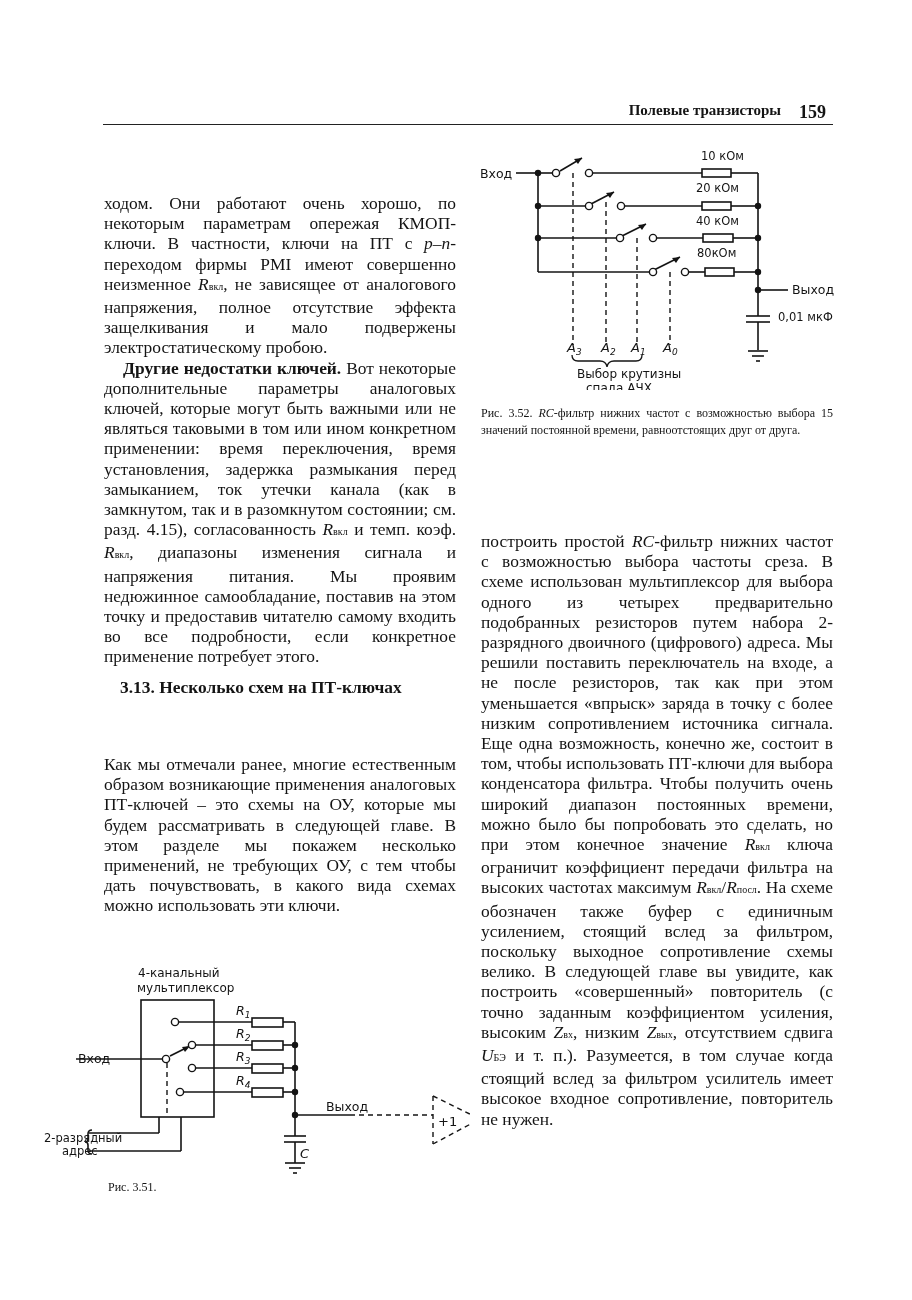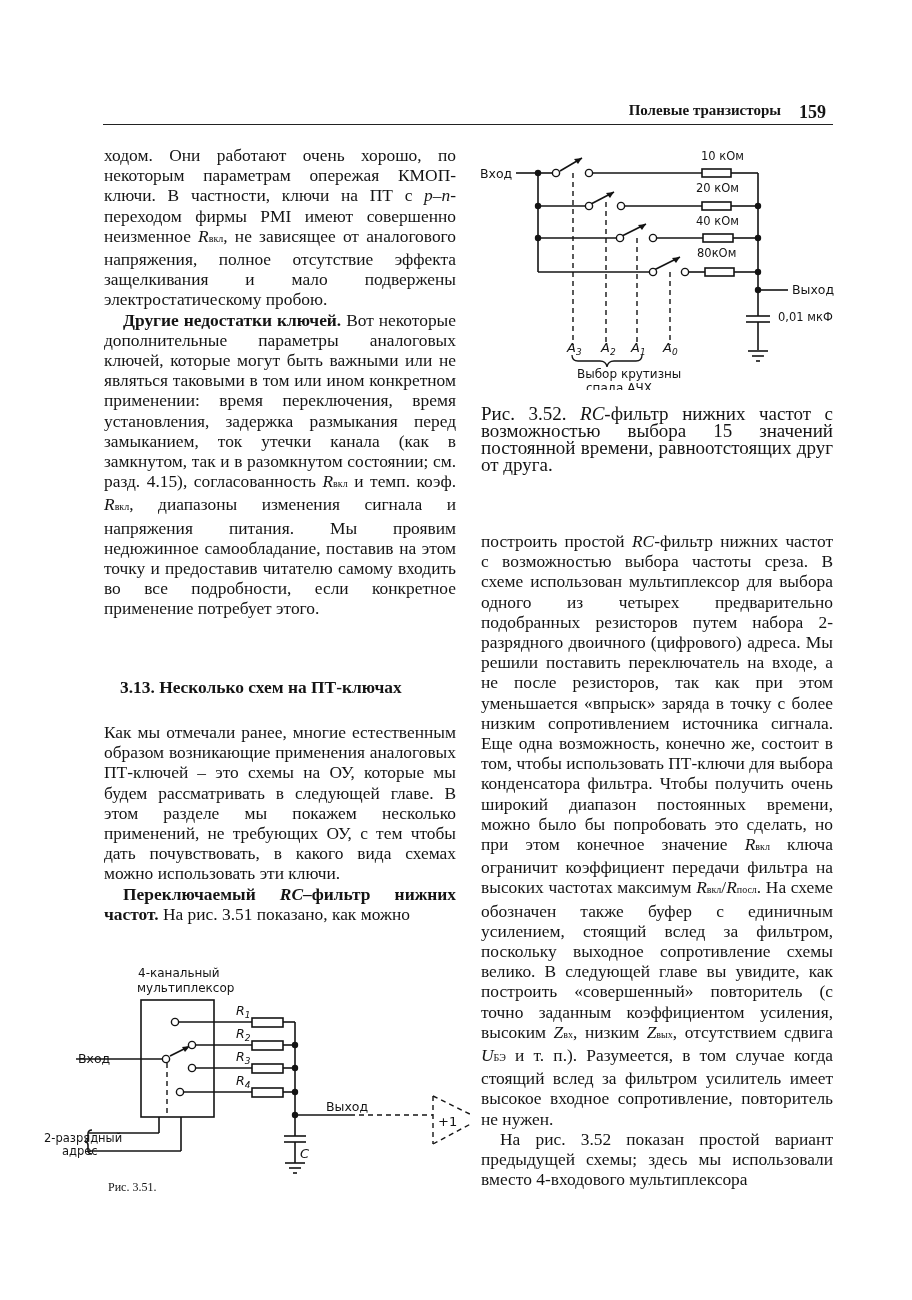--- a/index.html
+++ b/index.html
@@ -4,49 +4,48 @@
 <style>
   html, body { margin:0; padding:0; background:#ffffff; }
   body { width:912px; height:1300px; position:relative; overflow:hidden; color:#141414;
          font-family:"Liberation Serif", "DejaVu Serif", serif; }
   .hdr { position:absolute; left:103px; top:100px; width:730px; height:24px; border-bottom:1.6px solid #222; }
   .hdr .t { position:absolute; right:52px; top:2px; font-weight:bold; font-size:15px; }
   .hdr .n { position:absolute; right:7px; top:2px; font-weight:bold; font-size:18px; }
   .col { position:absolute; font-size:17.4px; line-height:20.2px; text-align:justify; }
   .col p { margin:0; }
   .col p.ind { text-indent:19px; }
-  .lcol { left:104px; width:352px; }
+  .lcol { left:104px; width:352px;margin-top:48px; }
   .rcol { left:481px; width:352px; }
   .sub { font-size:10px; font-style:normal; }
   i.R { font-style:italic; }
   b { font-weight:bold; }
   .sect { position:absolute; left:120px; top:677px; font-weight:bold; font-size:17.4px; }
-  .cap { position:absolute; left:481px; top:405px; width:352px; font-size:19px; line-height:17px; text-align:justify; }
+  .cap { position:absolute; left:481px; top:405px; width:352px; font-size:12px; line-height:17px; text-align:justify; }
   .cap51 { position:absolute; left:108px; top:1180px; font-size:12px; }
   svg text { font-family:"DejaVu Sans", "Liberation Sans", sans-serif; fill:#141414; }
   svg .it { font-style:italic; }
 </style>
 </head>
 <body>
 
 <div class="hdr">
   <span class="t">Полевые транзисторы</span>
   <span class="n">159</span>
 </div>
 
 <div class="col lcol" style="top:145px;">
   <p><span>ходом. Они работают очень хорошо, по некоторым параметрам опережая КМОП-ключи. В частности, ключи на ПТ с </span><i class="R">p–n</i><span>-переходом фирмы PMI имеют совершенно неизменное </span><i class="R">R</i><span class="sub">вкл</span><span>, не зависящее от аналогового напряжения, полное отсутствие эффекта защелкивания и мало подвержены электростатическому пробою.</span></p>
   <p class="ind"><b>Другие недостатки ключей.</b><span> Вот некоторые дополнительные параметры аналоговых ключей, которые могут быть важными или не являться таковыми в том или ином конкретном применении: время переключения, время установления, задержка размыкания перед замыканием, ток утечки канала (как в замкнутом, так и в разомкнутом состоянии; см. разд. 4.15), согласованность </span><i class="R">R</i><span class="sub">вкл</span><span> и темп. коэф. </span><i class="R">R</i><span class="sub">вкл</span><span>, диапазоны изменения сигнала и напряжения питания. Мы проявим недюжинное самообладание, поставив на этом точку и предоставив читателю самому входить во все подробности, если конкретное применение потребует этого.</span></p>
 </div>
 
 <div class="sect">3.13. Несколько схем на ПТ-ключах</div>
 
-<div class="col lcol" style="top:722px;">
+<div class="col lcol" style="top:706px;">
   <p>Как мы отмечали ранее, многие естественным образом возникающие применения аналоговых ПТ-ключей – это схемы на ОУ, которые мы будем рассматривать в следующей главе. В этом разделе мы покажем несколько применений, не требующих ОУ, с тем чтобы дать почувствовать, в какого вида схемах можно использовать эти ключи.</p>
-  <p class="ind"><b><span>Переключаемый </span><i>RC</i><span>–фильтр нижних частот.</span></b><span> На рис. 3.51 показано, как можно</span></p>
 </div>
 
 <svg style="position:absolute;left:470px;top:140px;" width="380" height="250" viewBox="0 0 380 250">
   <g stroke="#141414" stroke-width="1.6" fill="none">
     <line x1="46" y1="33" x2="68" y2="33"></line>
     <line x1="68" y1="33" x2="68" y2="132"></line>
     <line x1="68" y1="66" x2="117" y2="66"></line>
     <line x1="68" y1="98" x2="148" y2="98"></line>
     <line x1="68" y1="132" x2="180" y2="132"></line>
     <line x1="68" y1="33" x2="82" y2="33"></line>
@@ -121,21 +120,20 @@
   <text x="161" y="212" font-size="13" class="it"><tspan>A</tspan><tspan font-size="9" dy="3">1</tspan></text>
   <text x="193" y="212" font-size="13" class="it"><tspan>A</tspan><tspan font-size="9" dy="3">0</tspan></text>
   <text x="107" y="238" font-size="12">Выбор крутизны</text>
   <text x="116" y="252" font-size="12">спада АЧХ</text>
 </svg>
 
 <div class="cap"><span>Рис. 3.52. </span><i>RC</i><span>-фильтр нижних частот с возможностью выбора 15 значений постоянной времени, равноотстоящих друг от друга.</span></div>
 
 <div class="col rcol" style="top:487px;margin-top:44px;">
   <p><span>построить простой </span><i class="R">RC</i><span>-фильтр нижних частот с возможностью выбора частоты среза. В схеме использован мультиплексор для выбора одного из четырех предварительно подобранных резисторов путем набора 2-разрядного двоичного (цифрового) адреса. Мы решили поставить переключатель на входе, а не после резисторов, так как при этом уменьшается «впрыск» заряда в точку с более низким сопротивлением источника сигнала. Еще одна возможность, конечно же, состоит в том, чтобы использовать ПТ-ключи для выбора конденсатора фильтра. Чтобы получить очень широкий диапазон постоянных времени, можно было бы попробовать это сделать, но при этом конечное значение </span><i class="R">R</i><span class="sub">вкл</span><span> ключа ограничит коэффициент передачи фильтра на высоких частотах максимум </span><i class="R">R</i><span class="sub">вкл</span>/<i class="R">R</i><span class="sub">посл</span><span>. На схеме обозначен также буфер с единичным усилением, стоящий вслед за фильтром, поскольку выходное сопротивление схемы велико. В следующей главе вы увидите, как построить «совершенный» повторитель (с точно заданным коэффициентом усиления, высоким </span><i class="R">Z</i><span class="sub">вх</span><span>, низким </span><i class="R">Z</i><span class="sub">вых</span><span>, отсутствием сдвига </span><i class="R">U</i><span class="sub">БЭ</span><span> и т. п.). Разумеется, в том случае когда стоящий вслед за фильтром усилитель имеет высокое входное сопротивление, повторитель не нужен.</span></p>
-  <p class="ind">На рис. 3.52 показан простой вариант предыдущей схемы; здесь мы использовали вместо 4-входового мультиплексора</p>
 </div>
 
 <svg style="position:absolute;left:40px;top:955px;" width="430" height="220" viewBox="0 0 430 220">
   <g stroke="#141414" stroke-width="1.6" fill="none">
     <rect x="101" y="45" width="73" height="117"></rect>
     <line x1="36" y1="104" x2="123" y2="104"></line>
     <line x1="130" y1="101" x2="148" y2="92"></line>
     <line x1="139" y1="67" x2="212" y2="67"></line>
     <line x1="155" y1="90" x2="212" y2="90"></line>
     <line x1="155" y1="113" x2="212" y2="113"></line>

